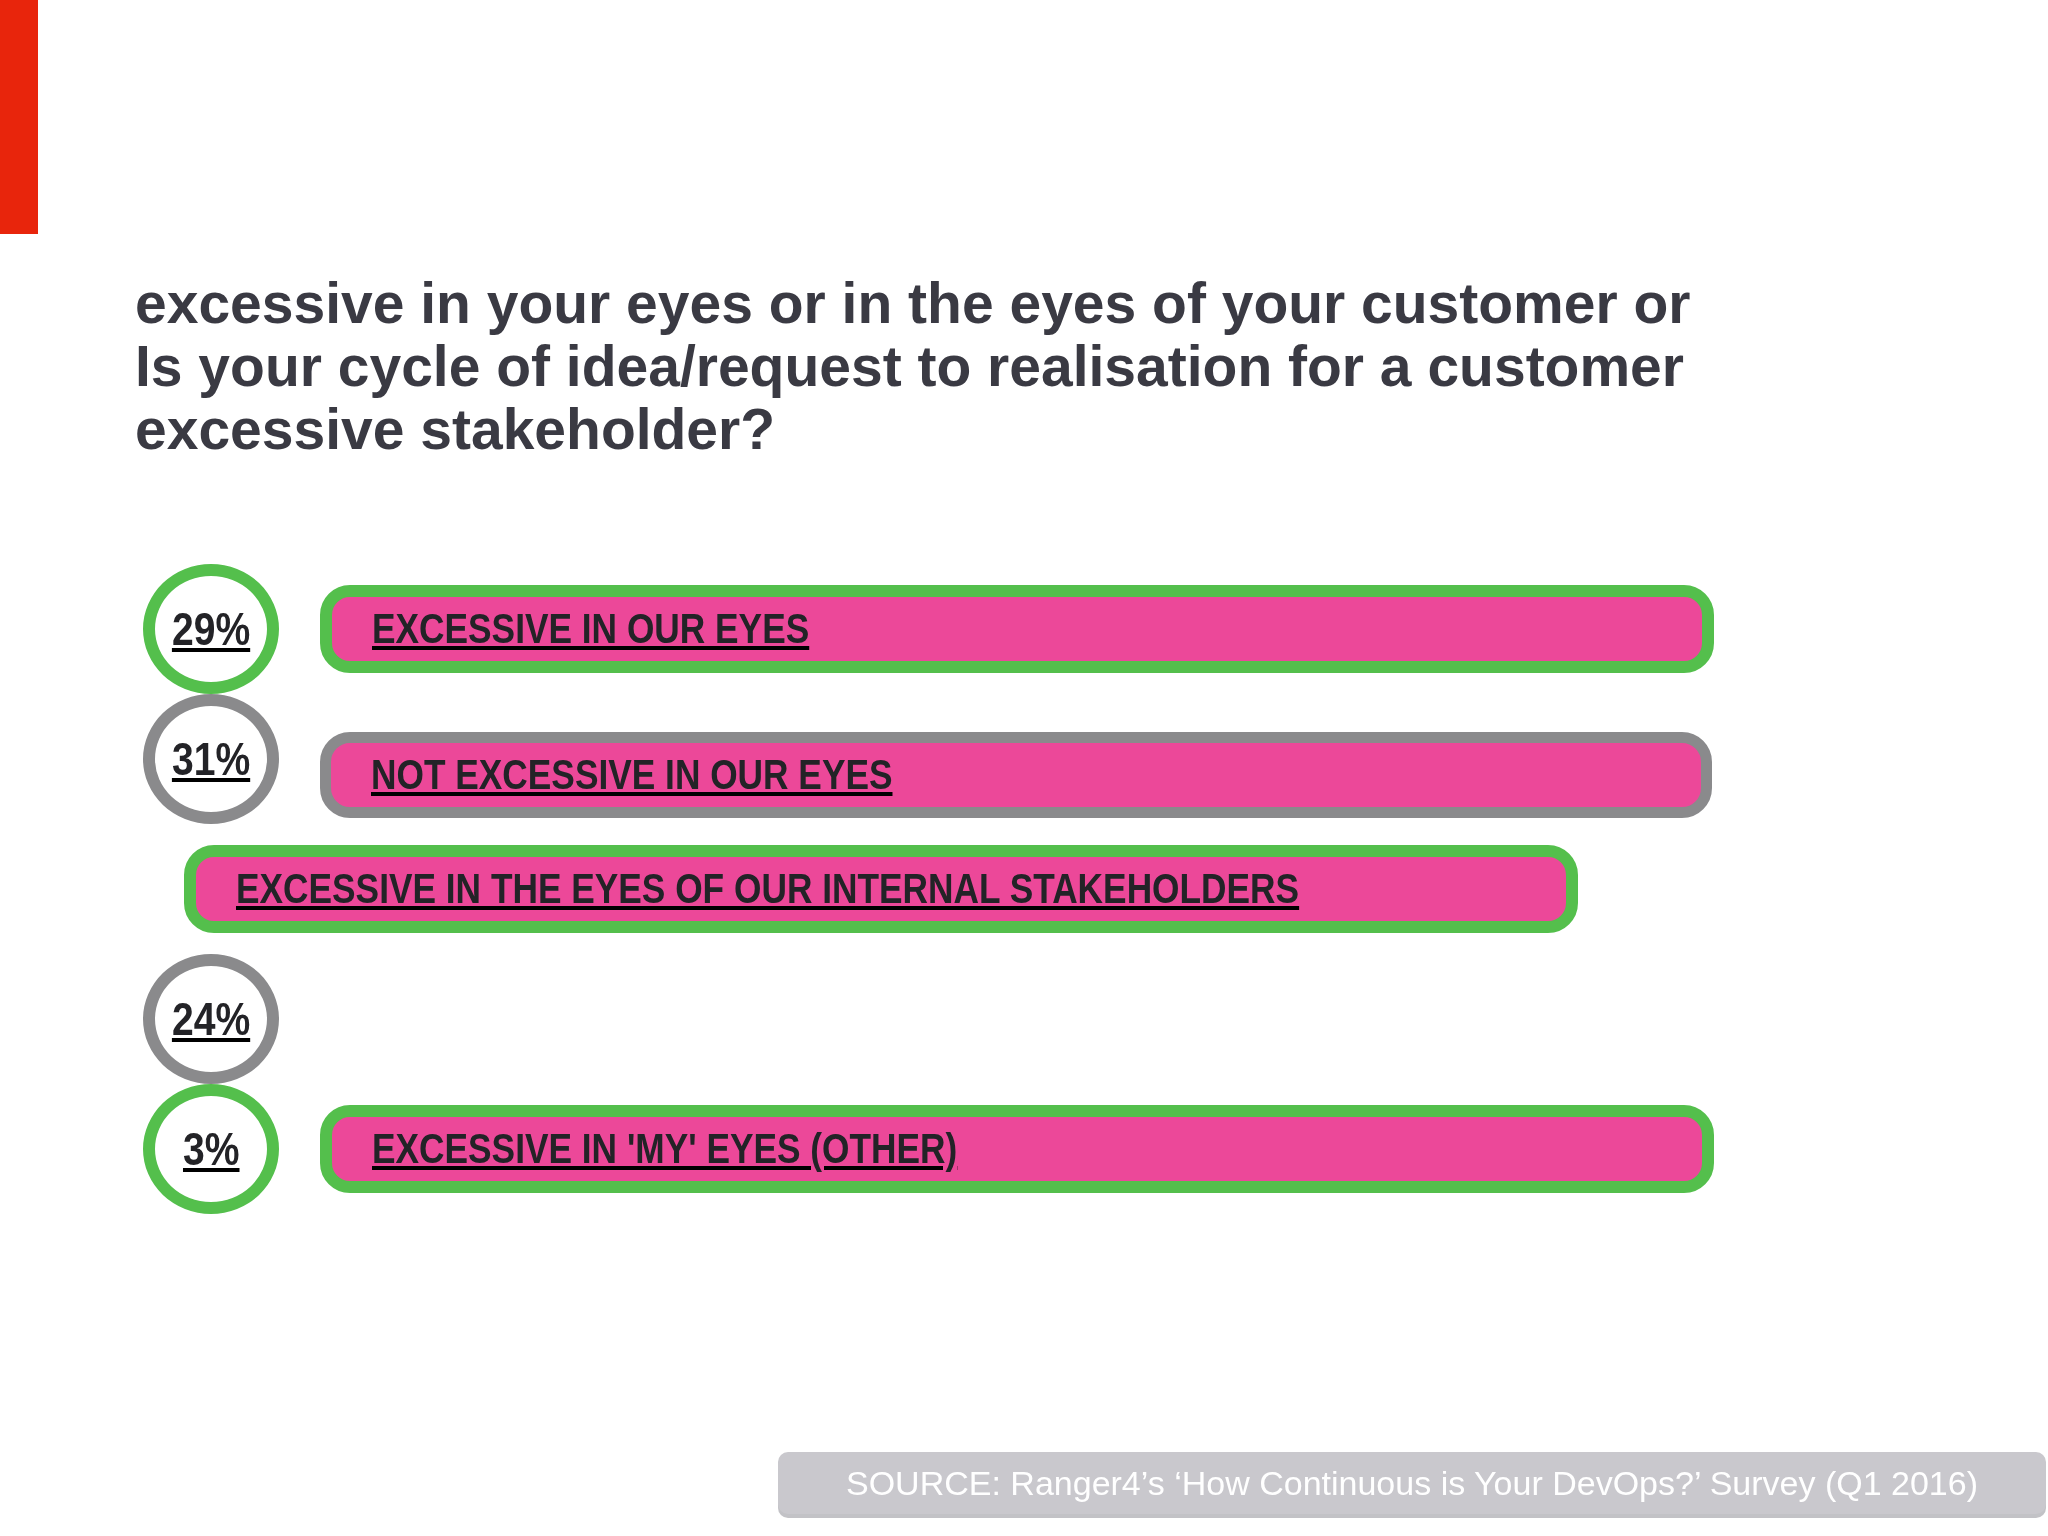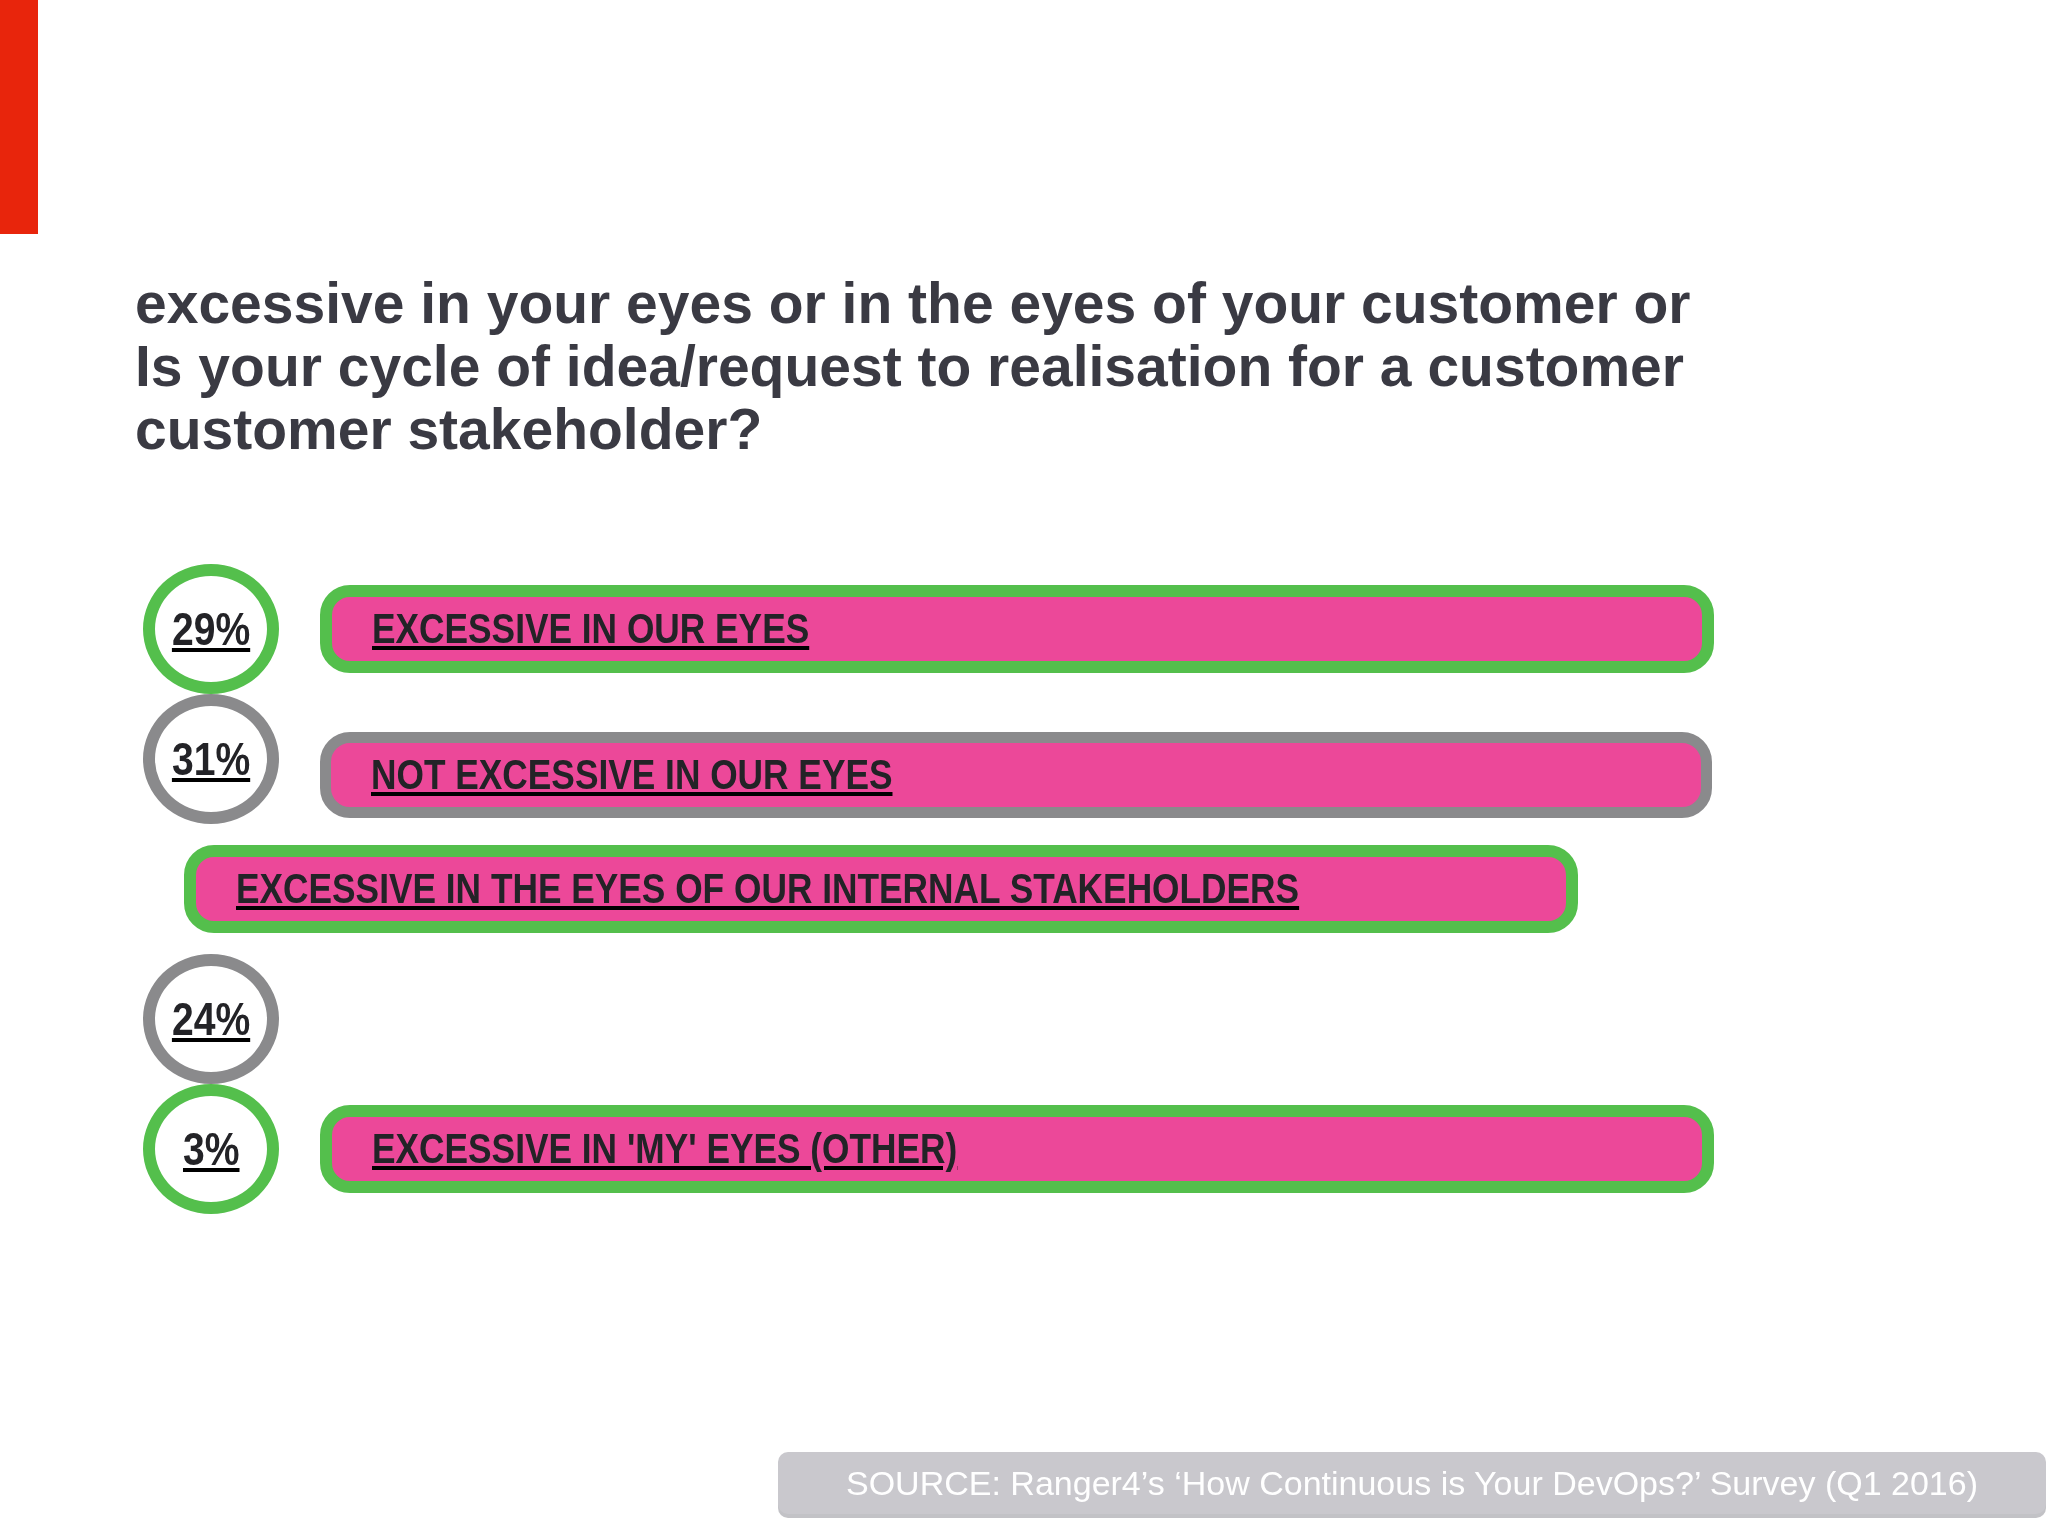--- a/index.html
+++ b/index.html
@@ -99,21 +99,21 @@
 </head>
 <body>
 
 <div class="slide">
 
   <div class="red-bar"></div>
 
   <div class="title">
     <div>excessive in your eyes or in the eyes of your customer or</div>
     <div>Is your cycle of idea/request to realisation for a customer</div>
-    <div>customer stakeholder?</div>
+    <div>excessive stakeholder?</div>
   </div>
 
   <div class="rows" id="rows">
     <div class="row green">
       <div class="circle">
         <span class="pct">29%</span>
       </div>
       <div class="pill">
         <span class="label">EXCESSIVE IN OUR EYES</span>
       </div>

